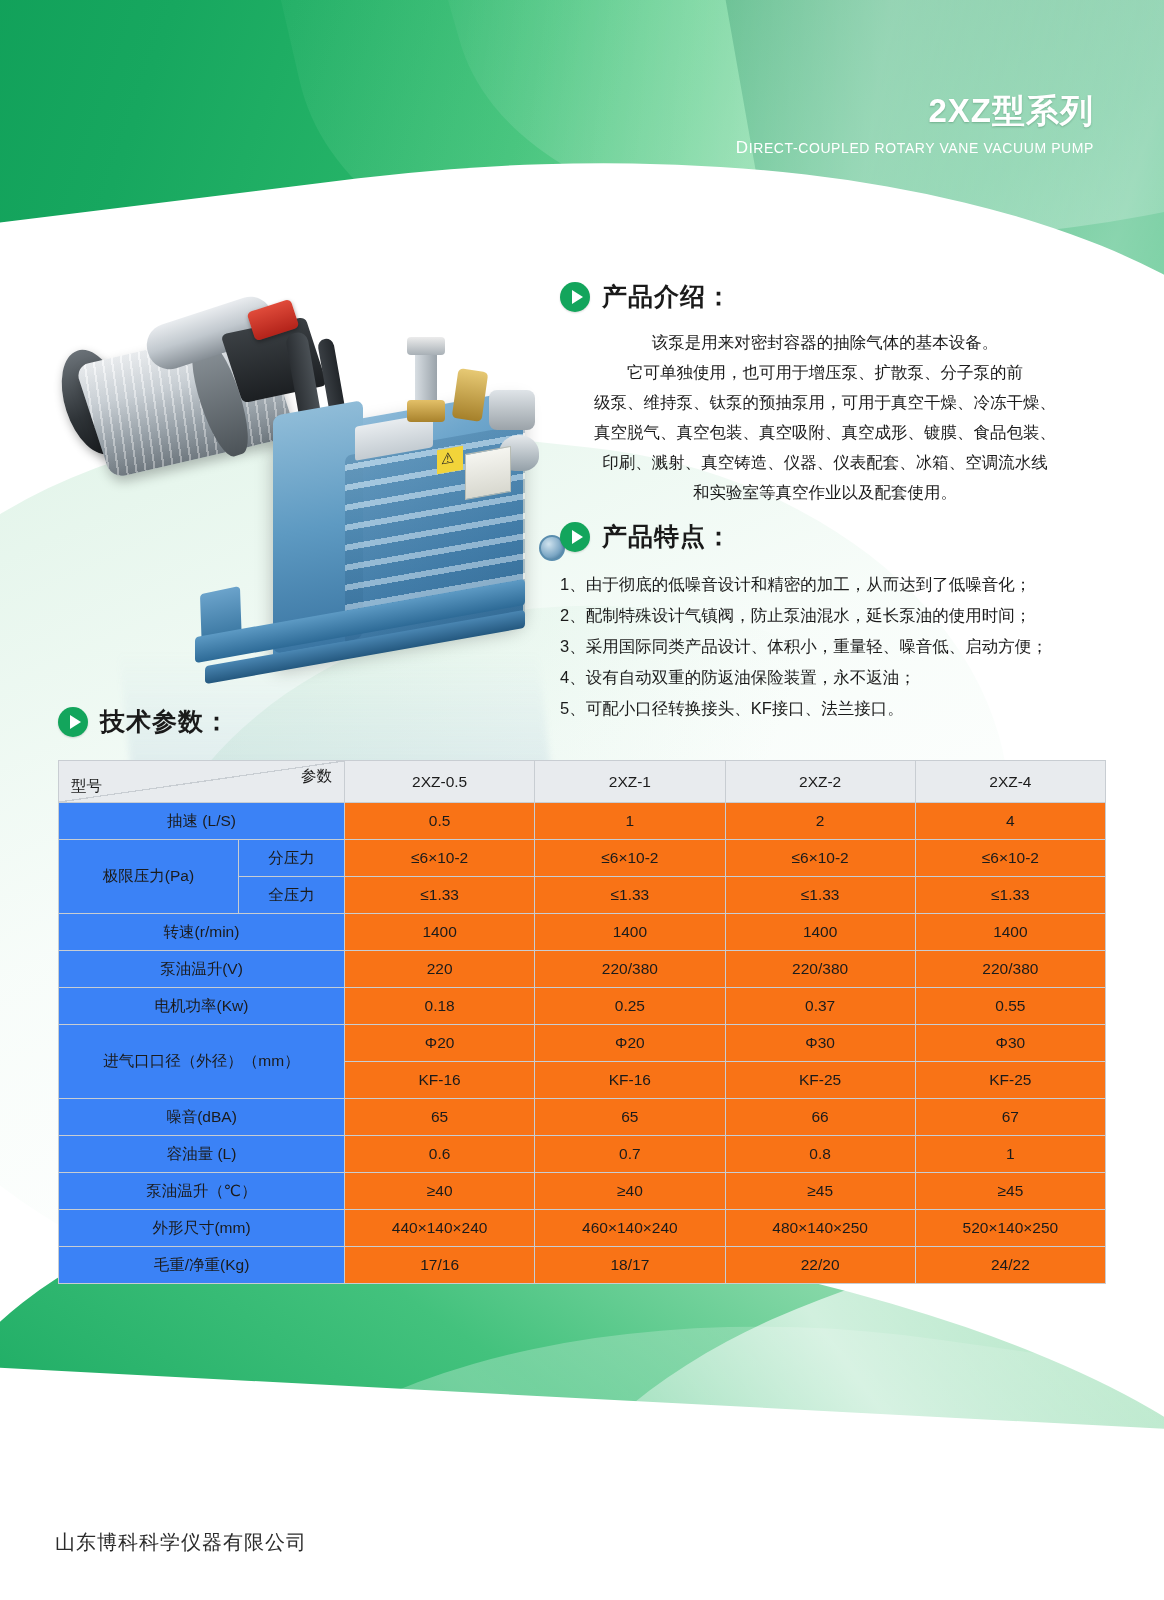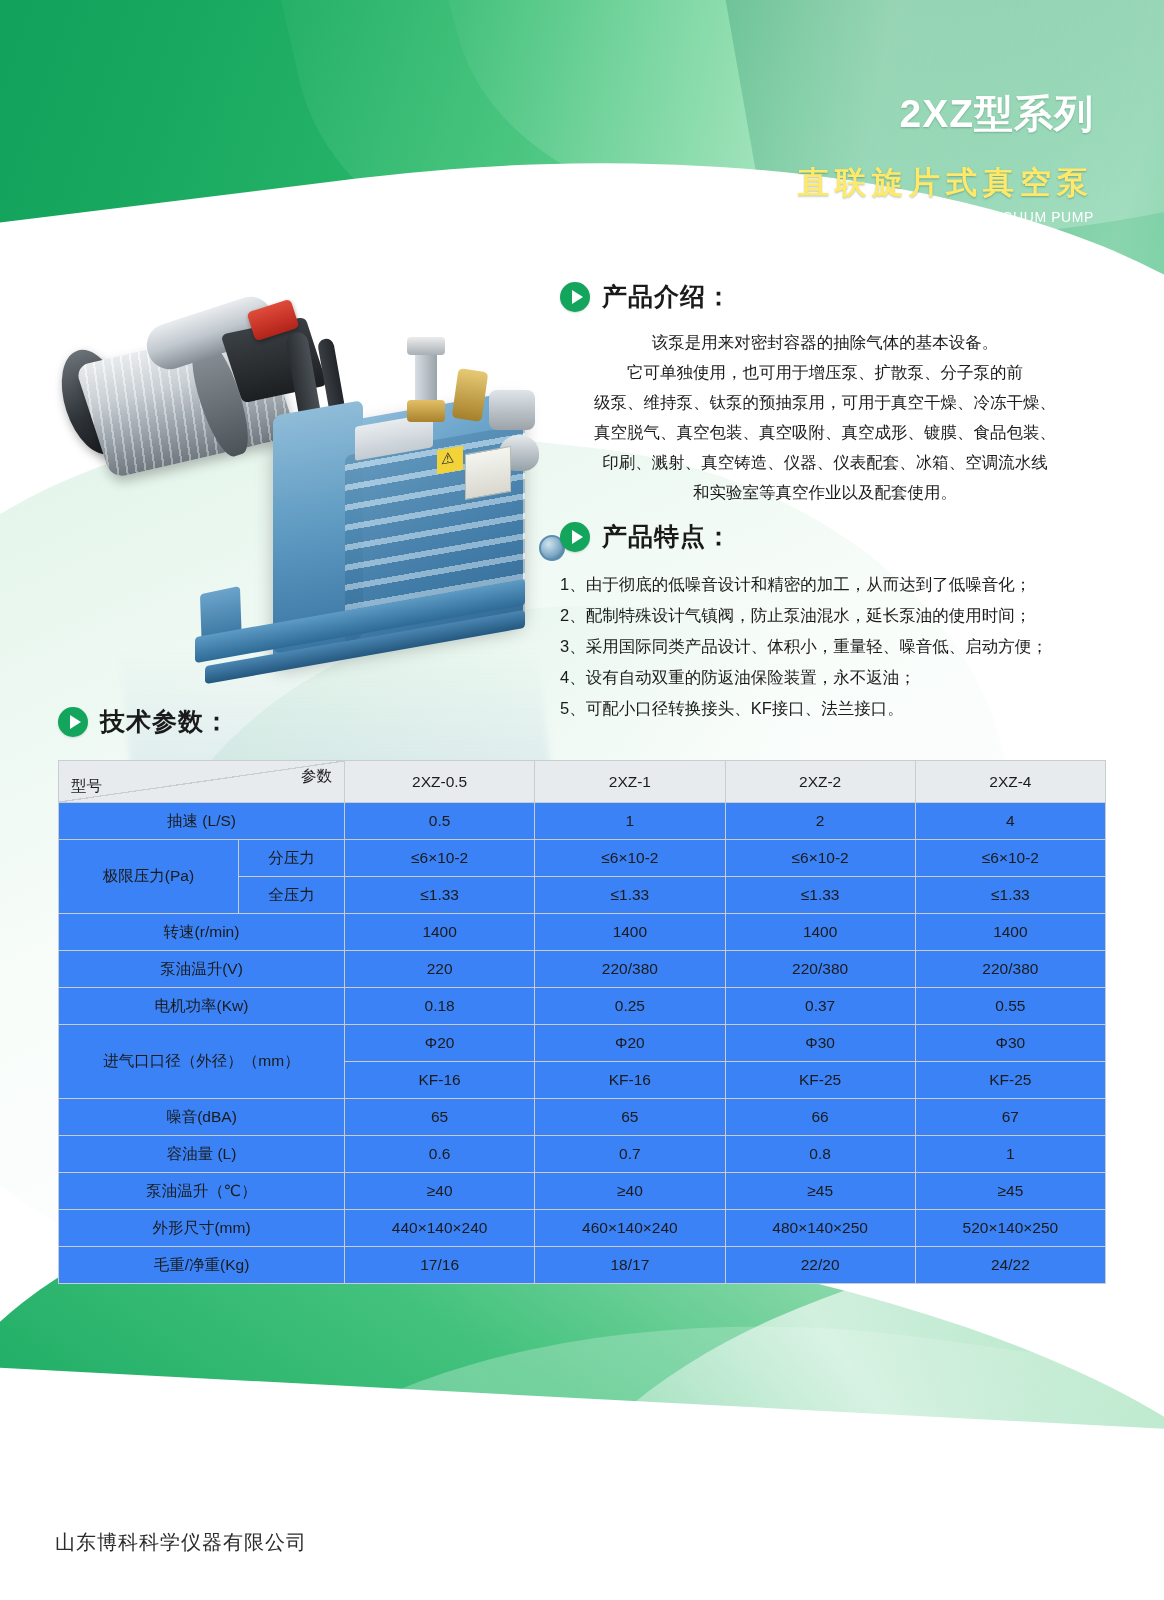--- a/index.html
+++ b/index.html
@@ -133,21 +133,21 @@
   }
 
   
   .header-text {
     position: absolute;
     right: 70px; top: 92px;
     text-align: right;
     z-index: 6;
   }
   .title-main {
-    font-size: 39px;
+    font-size: 33px;
     font-weight: bold;
     color: #ffffff;
     letter-spacing: 1px;
     line-height: 1.15;
     text-shadow: 0 1px 2px rgba(0,60,25,0.25);
   }
   .title-sub {
     margin-top: 28px;
     font-size: 31px;
     font-weight: bold;
@@ -428,21 +428,21 @@
     text-align: center;
     font-weight: normal;
     padding: 2px 4px;
   }
   .spec-table .rowhead {
     background: #3b82f6;
     width: 286px;
   }
   .spec-table .rowhead.left-cell { width: 180px; }
   .spec-table .rowhead.sub-cell { width: 106px; }
-  .spec-table .valcell { background: #3b82f6; }
+  .spec-table .valcell { background: #f97316; }
   .spec-table tr.header-row td { background: #e8ebee; height: 42px; }
   .corner {
     position: relative;
     background: #e8ebee !important;
     padding: 0 !important;
   }
   .corner .diag {
     position: absolute; inset: 0;
     background: linear-gradient(to right bottom, transparent calc(50% - 0.6px), #c8cdd2 calc(50% - 0.6px), #c8cdd2 calc(50% + 0.6px), transparent calc(50% + 0.6px));
   }
@@ -475,21 +475,20 @@
     <div class="ghost-pale2"></div>
     <div class="green-bottom"></div>
     <div class="green-bottom-2"></div>
     <div class="bottom-fan"></div>
     <div class="white-bottom-sweep"></div>
     <div class="white-bottom-sweep2"></div>
   </div>
 
   <div class="header-text">
     <div class="title-main">2XZ型系列</div>
-    <div class="title-sub">直联旋片式真空泵</div>
     <div class="title-en">
       <span class="cap">D</span><span>IRECT-COUPLED ROTARY VANE VACUUM PUMP</span>
     </div>
   </div>
 
   <div class="photo-wrap">
     <div class="pump">
       <div class="reflection"></div>
       <div class="motor-cap"></div>
       <div class="motor-body"></div>

